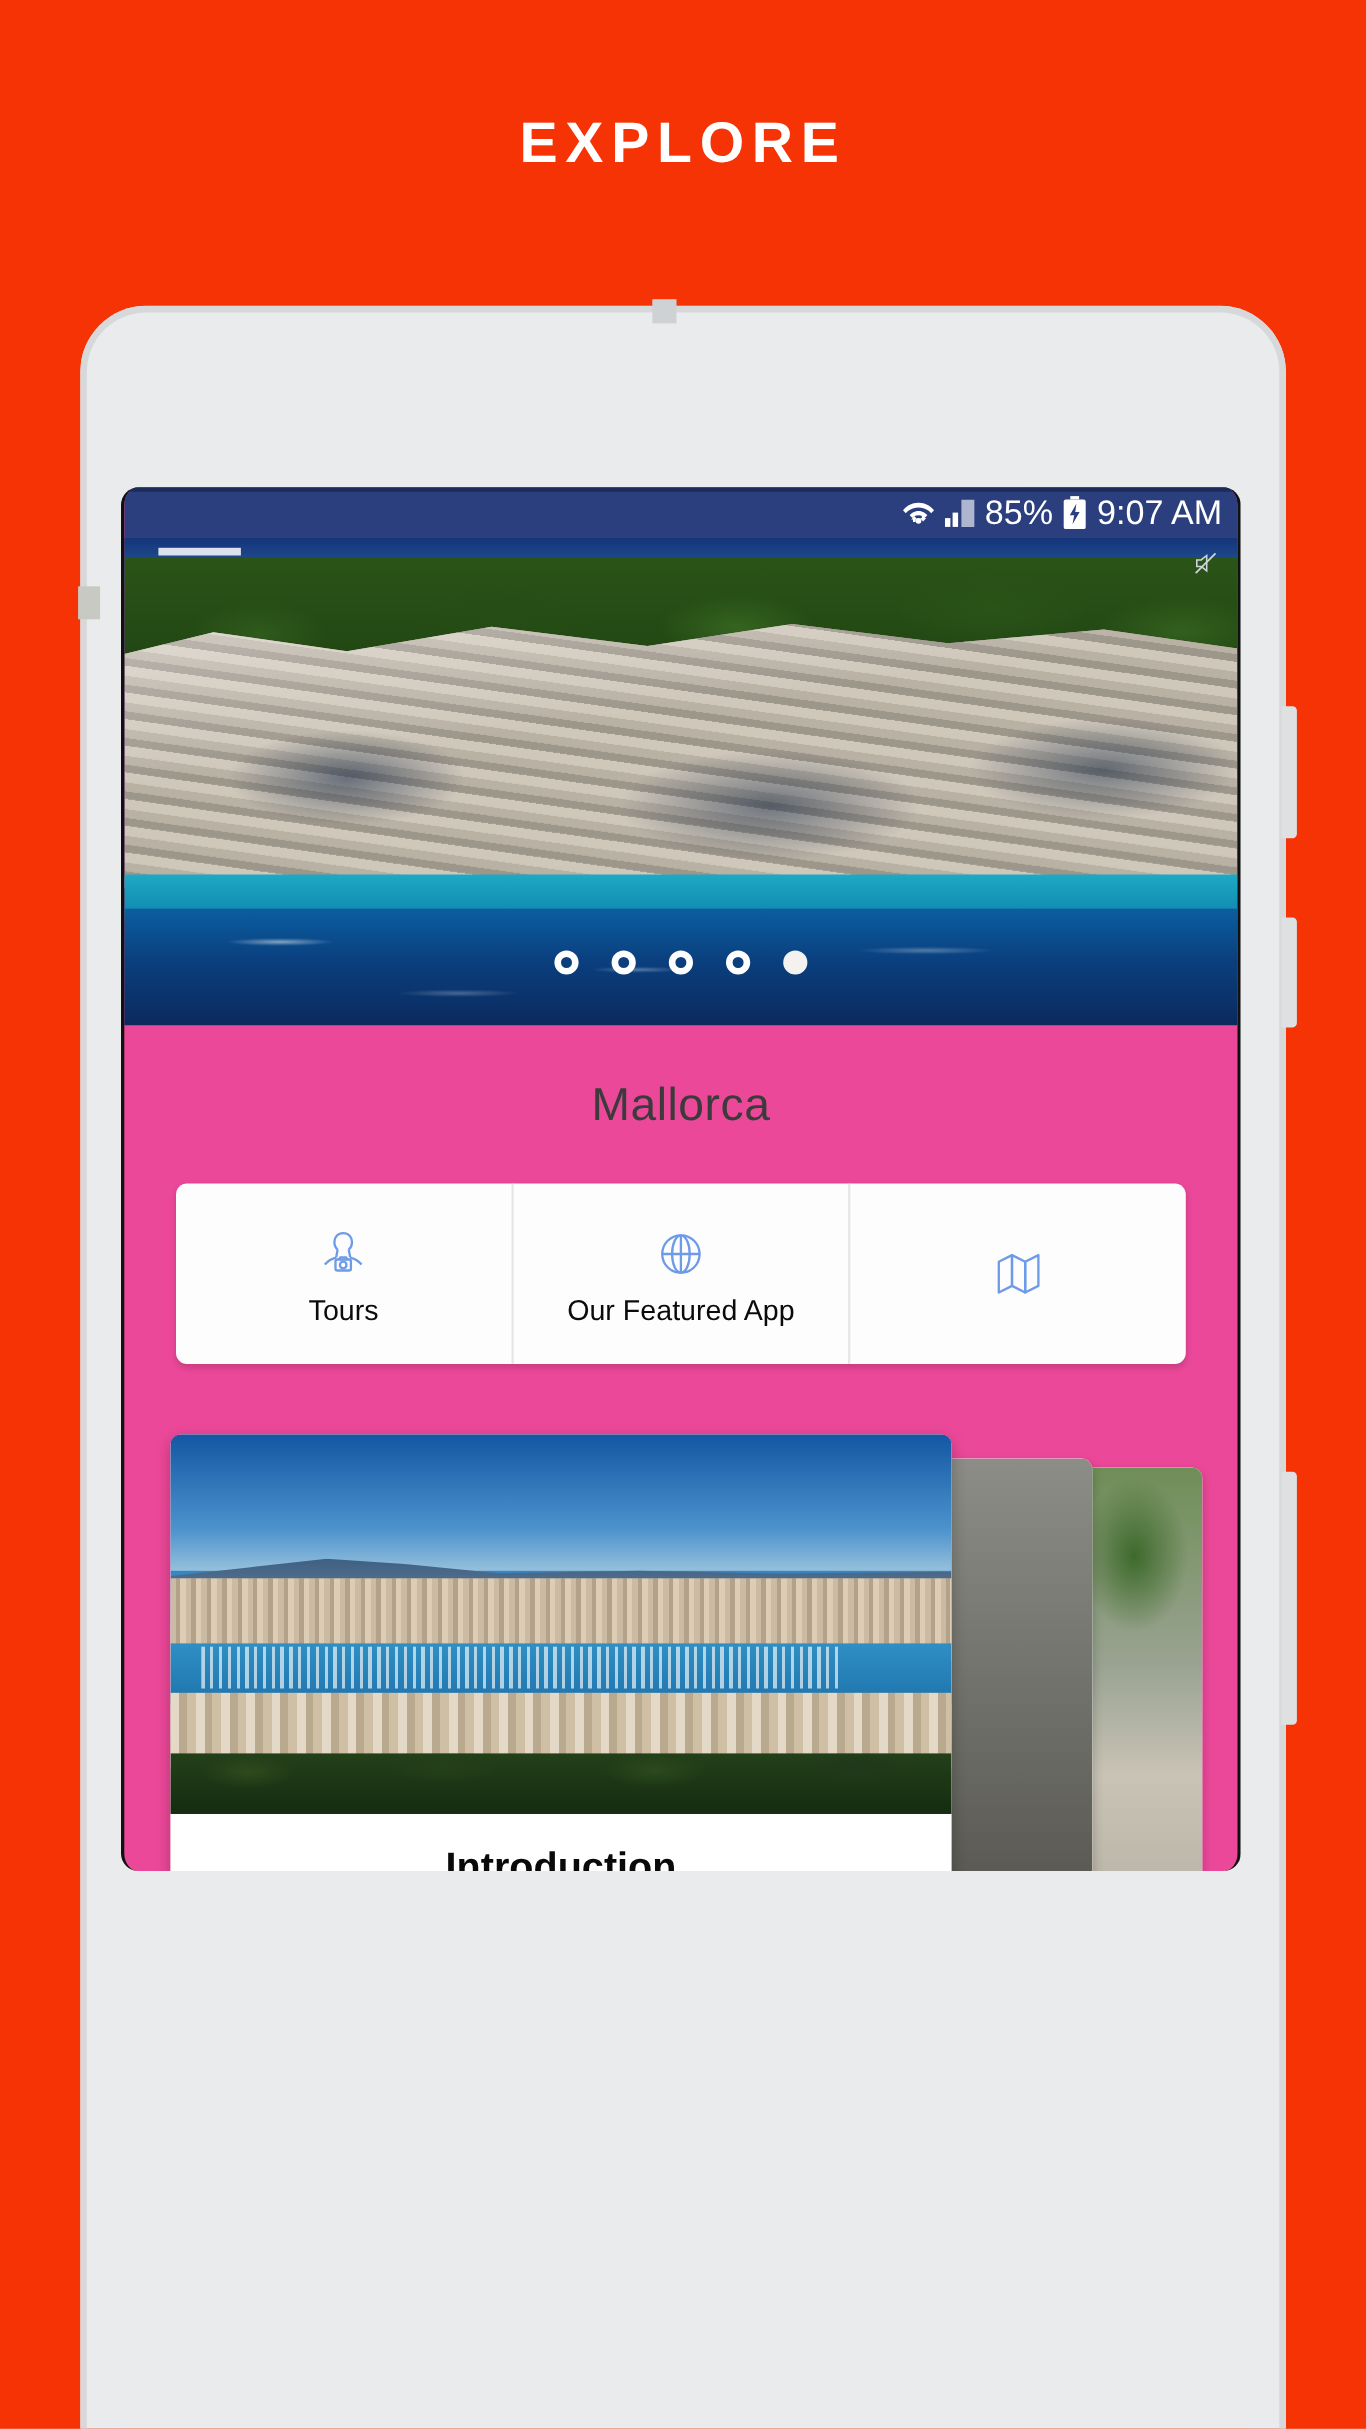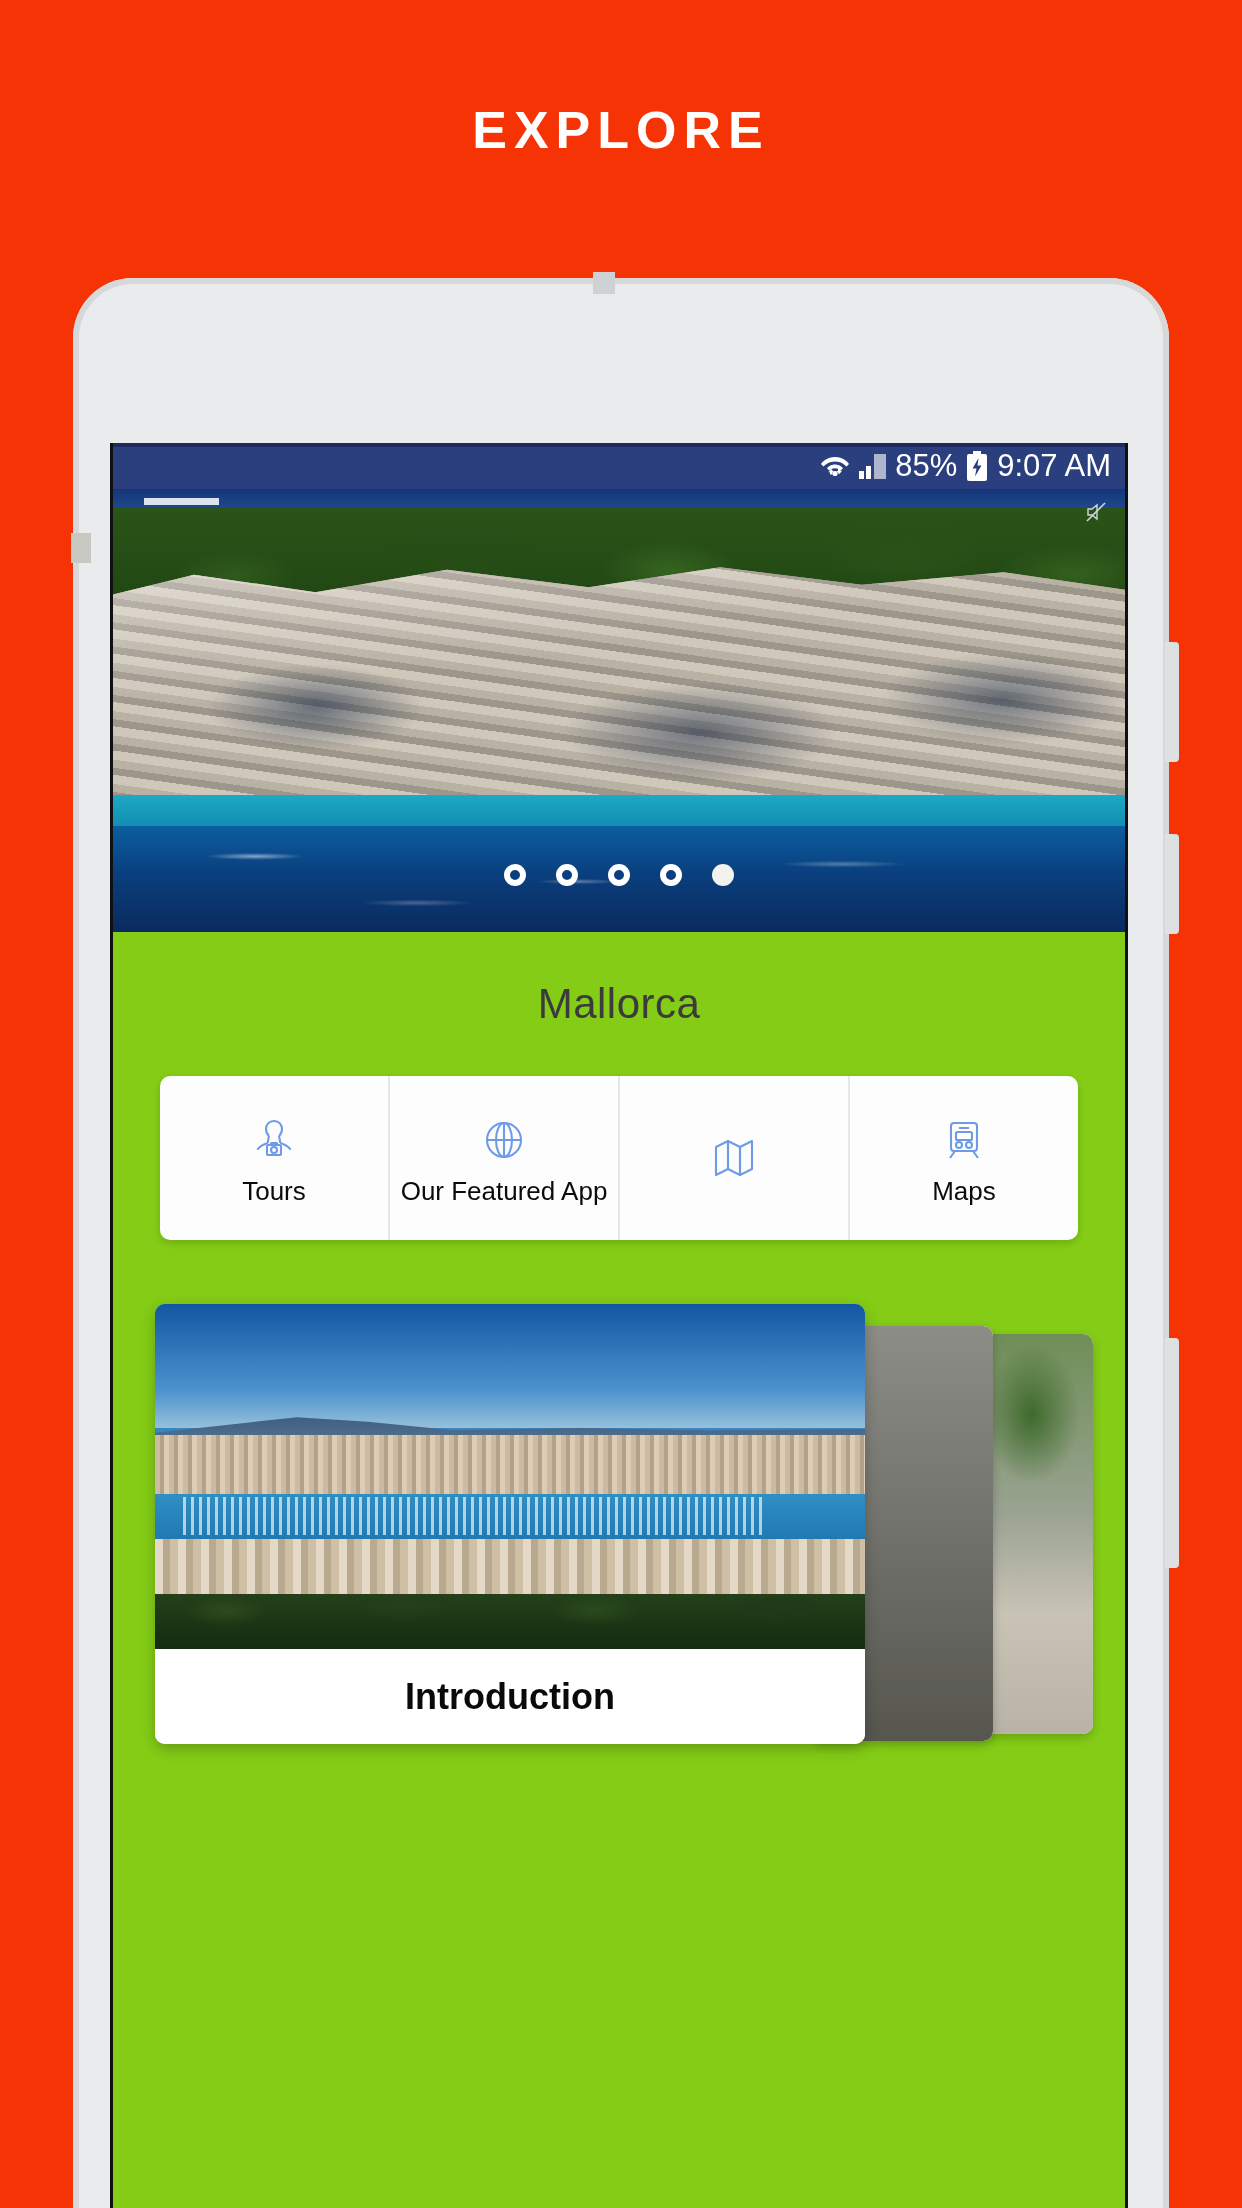--- a/index.html
+++ b/index.html
@@ -81,25 +81,26 @@
     border-radius:0 4px 4px 0;
   }
   .side-btn.b1{ top:364px; height:120px; }
   .side-btn.b2{ top:556px; height:100px; }
   .side-btn.b3{ top:1060px; height:230px; }
 
   
   .screen{
     position:absolute;
     left:37px; top:165px;
-    width:1018px; height:1765px;
-    background:#84cc16;
+    width:1018px; height:1258px;
+    background:#ec4899;
     overflow:hidden;
     border-left:3px solid #111;
     border-right:3px solid #111;
+    border-radius:16px;
   }
 
   
   .statusbar{
     position:relative;
     height:46px;
     background:#2B3E7E;
     display:flex; align-items:center; justify-content:flex-end;
     padding-right:14px;
     color:#ffffff;
@@ -424,33 +425,20 @@
       <div class="tile">
         <div class="tile-icon">
           <svg width="52" height="52" viewBox="0 0 52 52" fill="none" stroke="#6E9BE8" stroke-width="2.1" stroke-linejoin="round">
             <path d="M8 15 L20 9 L20 37 L8 43 Z"></path>
             <path d="M20 9 L32 15 L32 43 L20 37 Z"></path>
             <path d="M32 15 L44 9 L44 37 L32 43 Z"></path>
           </svg>
         </div>
       </div>
 
-      <div class="tile">
-        <div class="tile-icon">
-          <svg width="52" height="52" viewBox="0 0 52 52" fill="none" stroke="#6E9BE8" stroke-width="2.1" stroke-linejoin="round">
-            <rect x="13" y="9" width="26" height="28" rx="3"></rect>
-            <line x1="21" y1="14" x2="31" y2="14"></line>
-            <rect x="18" y="18" width="16" height="8" rx="1.5"></rect>
-            <circle cx="21" cy="31" r="3"></circle>
-            <circle cx="31" cy="31" r="3"></circle>
-            <path d="M17 37 L12 44 M35 37 L40 44"></path>
-          </svg>
-        </div>
-        <div class="tile-label">Maps</div>
-      </div>
     </div>
 
     <div class="cardstack">
 
       <div class="card back2">
         <div class="cimg"></div>
       </div>
 
       <div class="card back1">
         <div class="cimg"></div>

